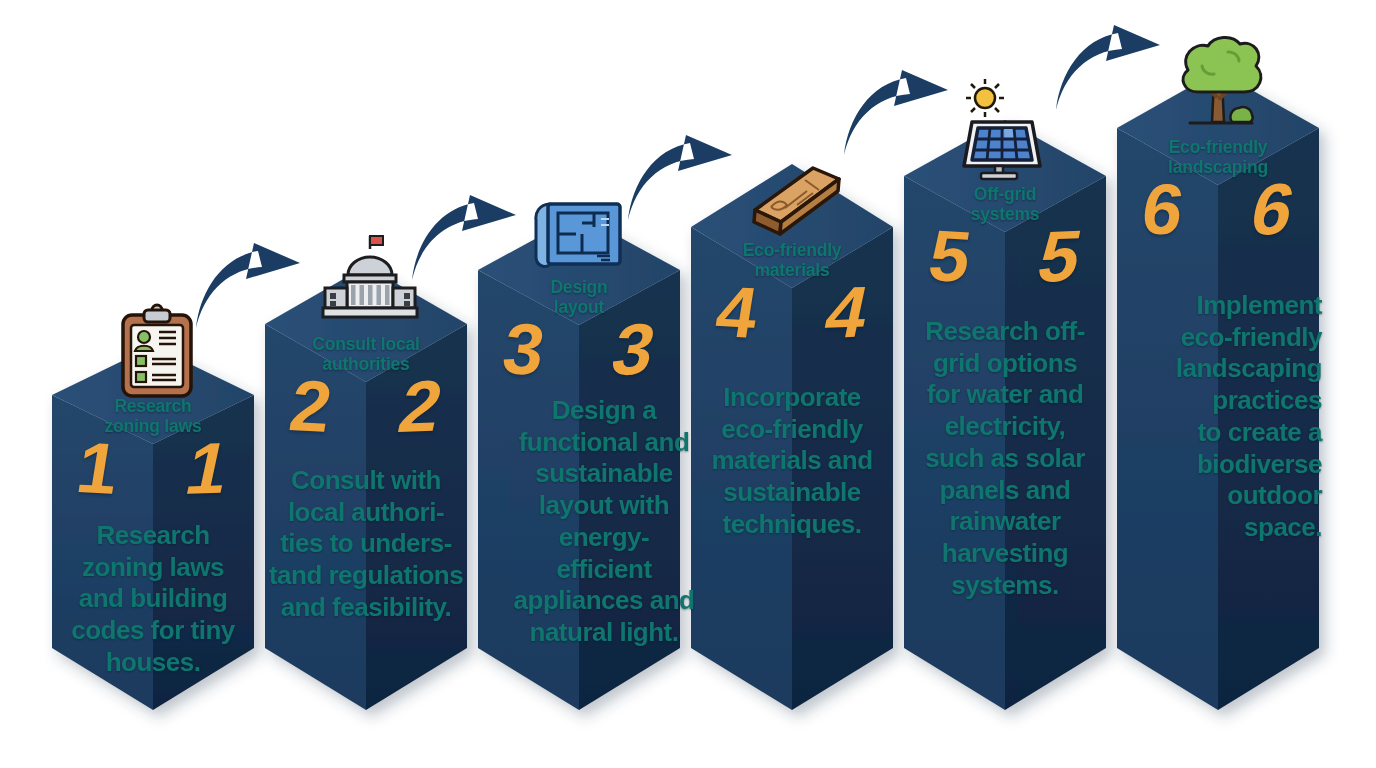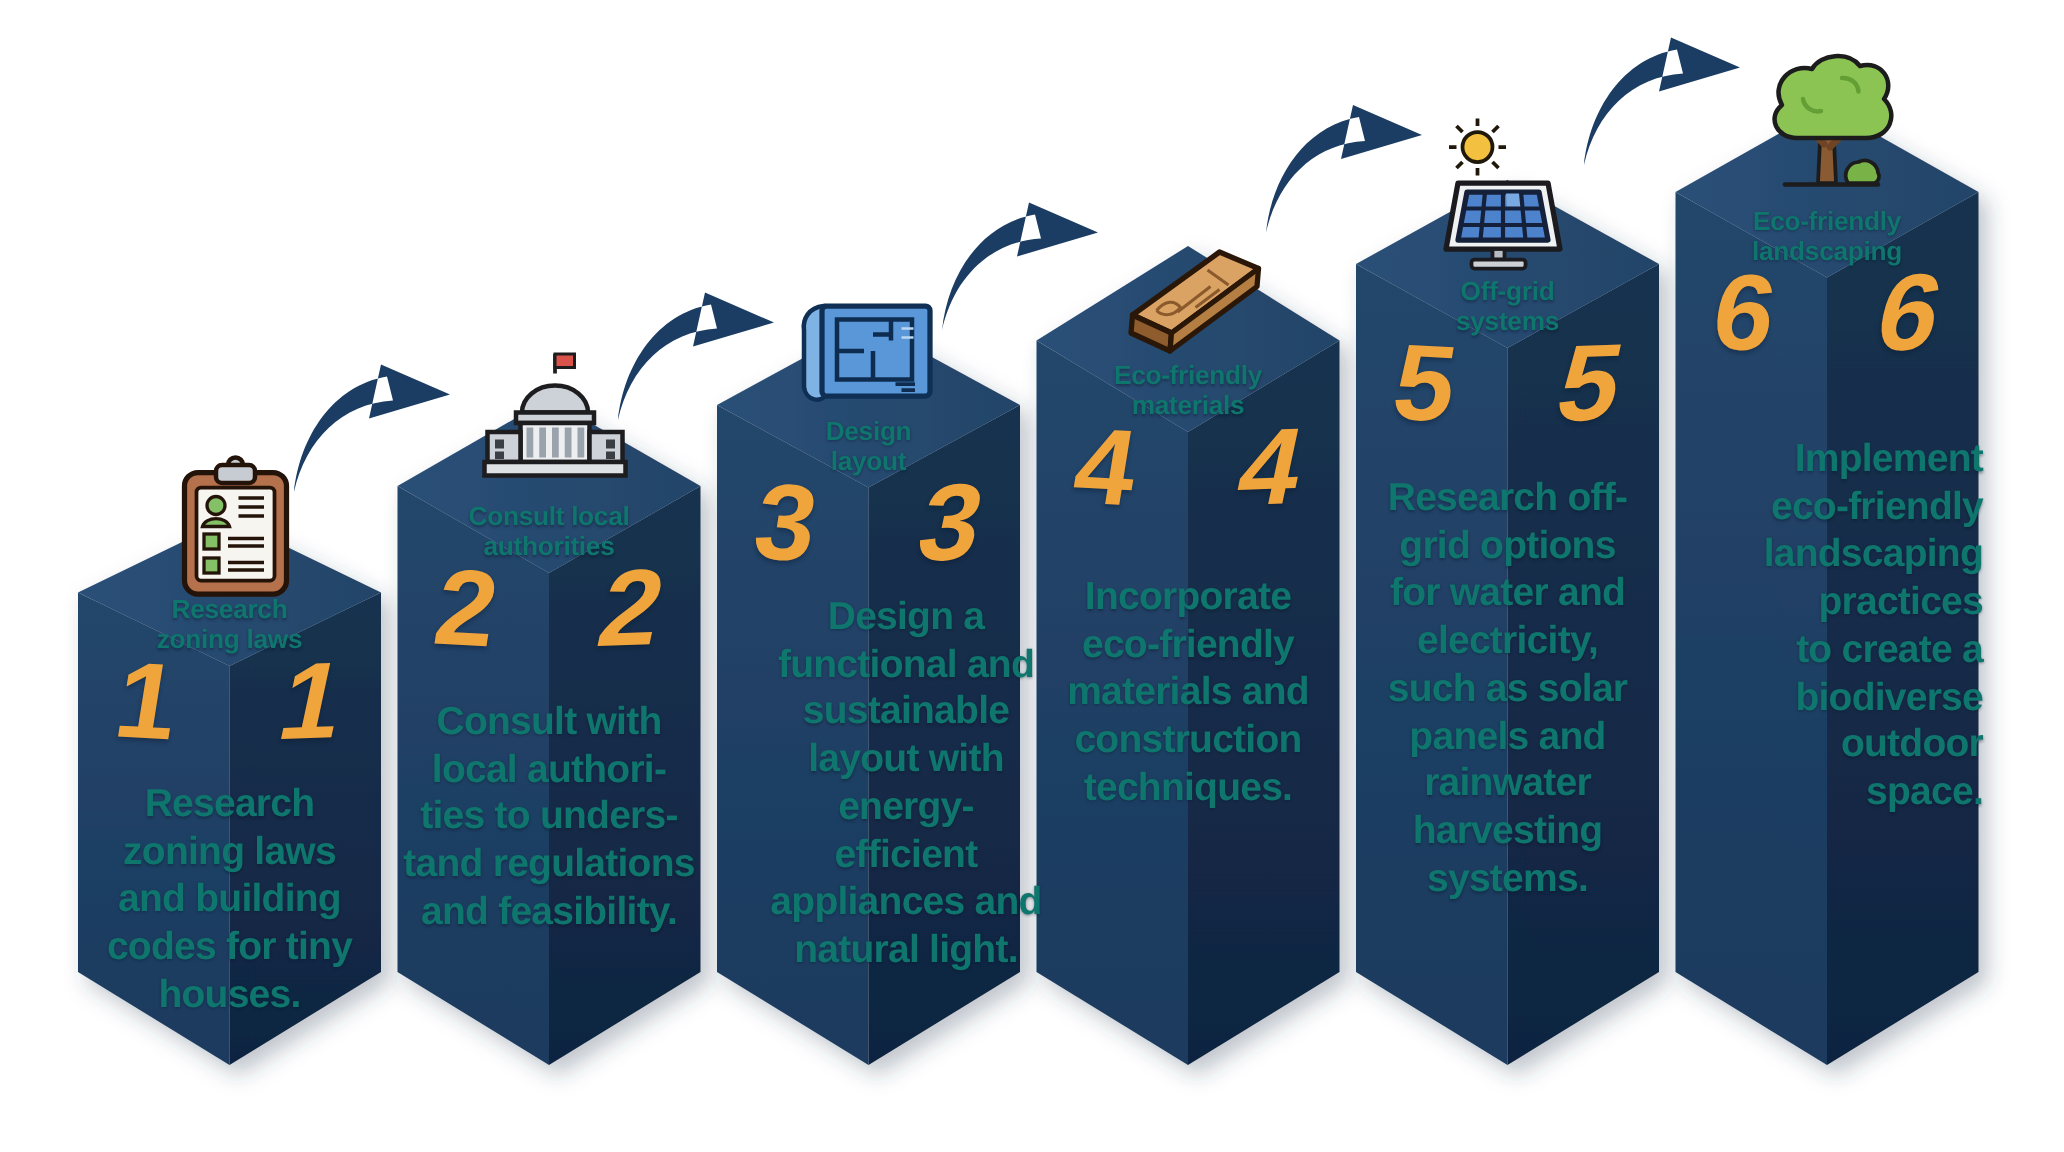--- a/index.html
+++ b/index.html
@@ -205,21 +205,21 @@
   </div>
 
   <div>
     <div class="txt plabel" style="left:697px;top:240px;">Eco-friendly
 materials</div>
     <div class="txt pnum num-left" style="left:692px;top:276px;">4</div>
     <div class="txt pnum num-right" style="left:802px;top:276px;">4</div>
     <div class="txt pdesc" style="left:688px;top:382px;">Incorporate
 eco-friendly
 materials and
-construction
+sustainable
 techniques.</div>
   </div>
 
   <div>
     <div class="txt plabel" style="left:910px;top:184px;">Off-grid
 systems</div>
     <div class="txt pnum num-left" style="left:905px;top:220px;">5</div>
     <div class="txt pnum num-right" style="left:1015px;top:220px;">5</div>
     <div class="txt pdesc" style="left:901px;top:316px;">Research off-
 grid options

